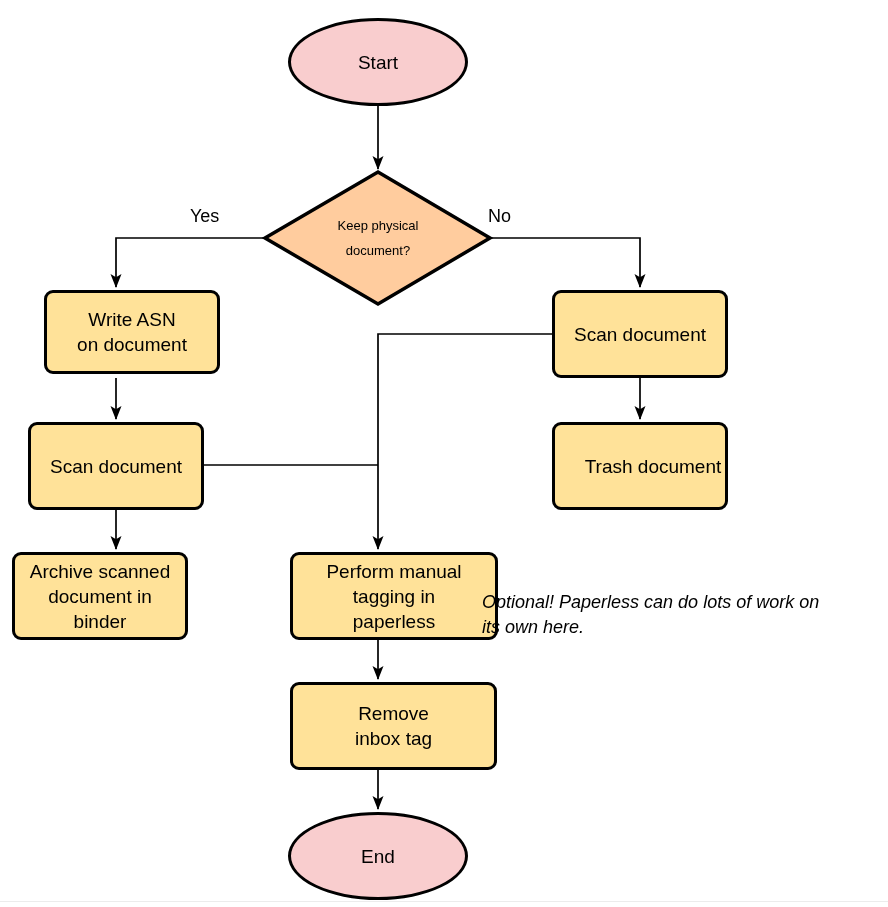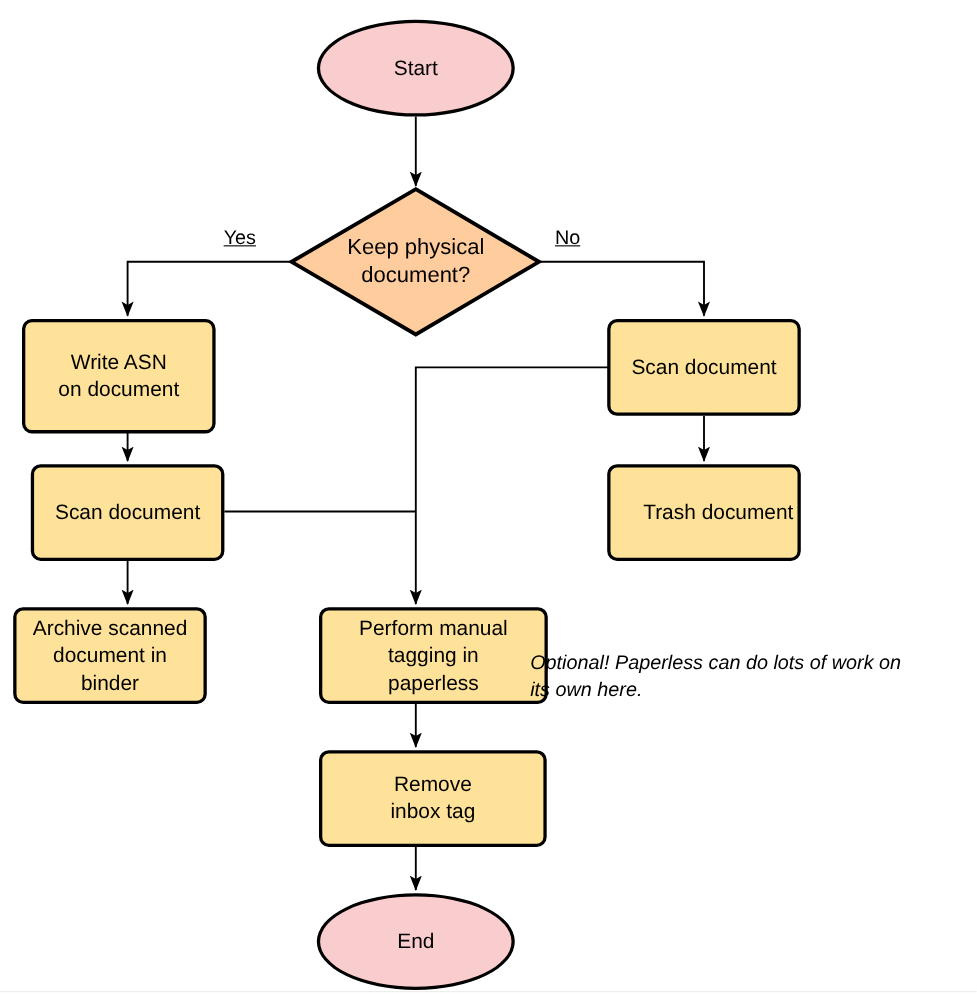--- a/index.html
+++ b/index.html
@@ -37,50 +37,49 @@
     border-radius: 50%;
     border-width: 3px;
   }
   .decision-label {
     position: absolute;
     box-sizing: border-box;
     display: flex;
     align-items: center;
     justify-content: center;
     text-align: center;
-    font-size: 20px;
+    font-size: 13px;
     line-height: 25px;
     white-space: pre-line;
     background: transparent;
   }
   .edge-label {
     position: absolute;
     font-size: 18px;
     line-height: 20px;
-    text-align: center;
+    text-align: left;
     background: transparent;
-    text-decoration: underline;
   }
   .note {
     position: absolute;
     font-size: 18px;
     font-style: italic;
     line-height: 25px;
     white-space: pre-line;
     text-align: left;
   }
   .bottom-divider {
     position: absolute;
     left: 0; top: 901px;
     width: 888px; height: 1px;
     background: #ececec;
   }
   
   #n-start      { left: 288px; top: 18px;  width: 180px; height: 88px; }
-  #n-write-asn  { left: 20px;  top: 290px; width: 176px; height: 104px; }
+  #n-write-asn  { left: 44px;  top: 290px; width: 176px; height: 84px; }
   #n-scan-left  { left: 28px;  top: 422px; width: 176px; height: 88px; }
   #n-archive    { left: 12px;  top: 552px; width: 176px; height: 88px; }
   #n-scan-right { left: 552px; top: 290px; width: 176px; height: 88px; }
   #n-trash      { left: 552px; top: 422px; width: 176px; height: 88px; padding-left: 28px; }
   #n-tagging    { left: 290px; top: 552px; width: 208px; height: 88px; }
   #n-remove     { left: 290px; top: 682px; width: 207px; height: 88px; }
   #n-end        { left: 288px; top: 812px; width: 180px; height: 88px; }
   #l-decision   { left: 265px; top: 180px; width: 226px; height: 116px; }
   #l-yes        { left: 190px; top: 206px; width: 56px; }
   #l-no         { left: 488px; top: 206px; width: 56px; }

